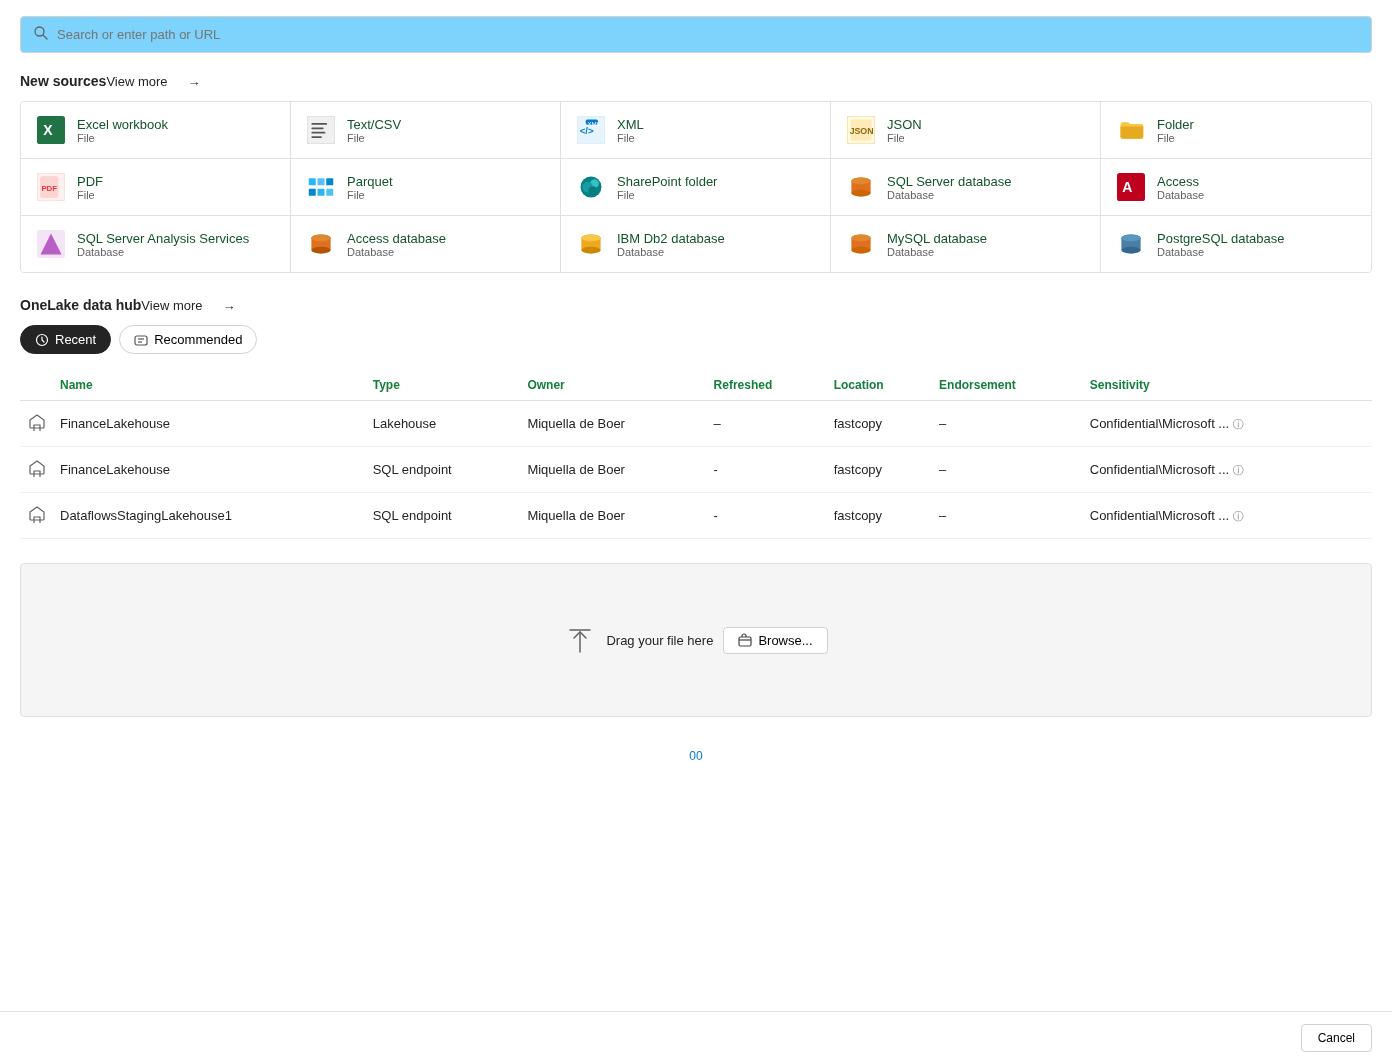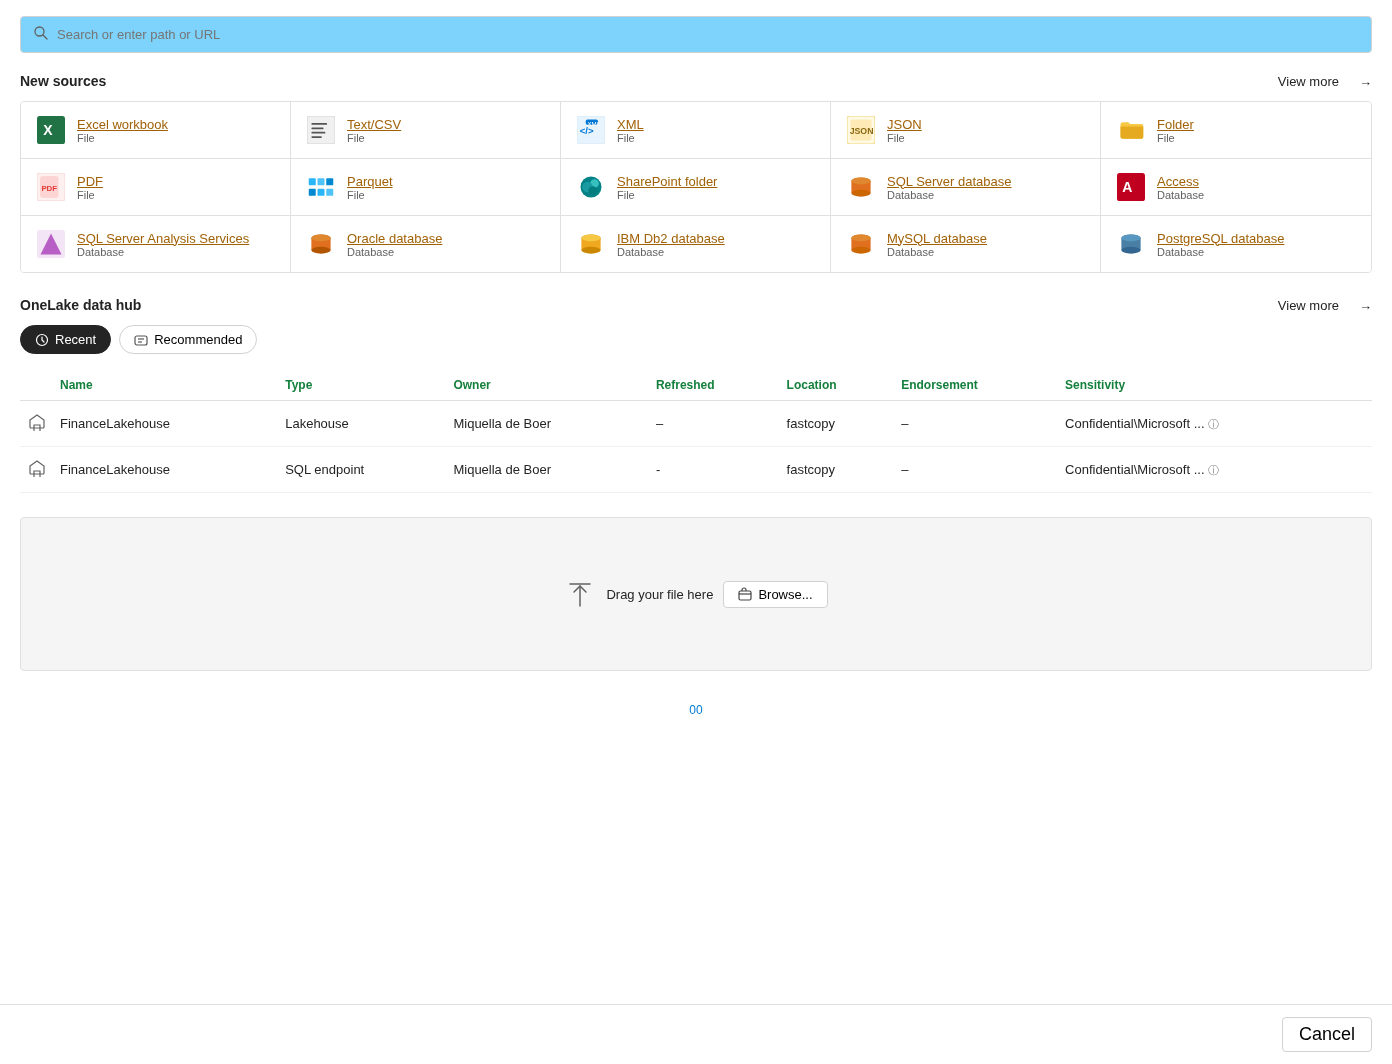--- a/index.html
+++ b/index.html
@@ -34,21 +34,20 @@
       outline: none;
       flex: 1;
       font-size: 13px;
       color: #616161;
       background: transparent;
     }
 
     
     .section-header {
       display: flex;
-      justify-content: space-between;
       align-items: center;
       margin-bottom: 12px;
     }
     .section-title {
       font-size: 14px;
       font-weight: 600;
       color: #242424;
     }
     .view-more {
       font-size: 13px;
@@ -88,22 +87,21 @@
       height: 32px;
       flex-shrink: 0;
       display: flex;
       align-items: center;
       justify-content: center;
       font-size: 18px;
     }
     .source-text .name {
       font-size: 13px;
       font-weight: 500;
-      color: #a16207;
-      text-decoration: underline;
+      color: #14532d;
     }
     .source-text .type {
       font-size: 11px;
       color: #616161;
     }
 
     
     .onelake-section {
       margin-bottom: 24px;
     }
@@ -197,21 +195,21 @@
       padding: 12px 20px;
       display: flex;
       justify-content: flex-end;
       align-items: center;
     }
     .cancel-btn {
       padding: 6px 16px;
       border: 1px solid #d1d1d1;
       border-radius: 4px;
       background: #fff;
-      font-size: 18px;
+      font-size: 12px;
       cursor: pointer;
     }
 
     .page-num {
       text-align: center;
       font-size: 12px;
       color: #0078d4;
       padding: 8px;
     }
 
@@ -407,21 +405,21 @@
     <div class="source-item">
       <div class="source-icon">
         <svg class="svg-icon" viewBox="0 0 32 32">
           <ellipse cx="16" cy="9" rx="11" ry="4" fill="#b35400"></ellipse>
           <rect x="5" y="9" width="22" height="14" fill="#e07020"></rect>
           <ellipse cx="16" cy="23" rx="11" ry="4" fill="#b35400"></ellipse>
           <ellipse cx="16" cy="9" rx="11" ry="4" fill="#e08830"></ellipse>
         </svg>
       </div>
       <div class="source-text">
-        <div class="name">Oracle database</div>
+        <div class="name">Access database</div>
         <div class="type">Database</div>
       </div>
     </div>
 
     <div class="source-item">
       <div class="source-icon">
         <svg class="svg-icon" viewBox="0 0 32 32">
           <ellipse cx="16" cy="9" rx="11" ry="4" fill="#cc8800"></ellipse>
           <rect x="5" y="9" width="22" height="14" fill="#f0a820"></rect>
           <ellipse cx="16" cy="23" rx="11" ry="4" fill="#cc8800"></ellipse>
@@ -530,20 +528,35 @@
         </svg>
       </td>
       <td>FinanceLakehouse</td>
       <td>SQL endpoint</td>
       <td>Miquella de Boer</td>
       <td>-</td>
       <td>fastcopy</td>
       <td>–</td>
       <td>Confidential\Microsoft ... <span style="color:#888;font-size:11px">ⓘ</span></td>
     </tr>
+          <tr>
+      <td>
+        <svg width="18" height="18" viewBox="0 0 18 18" fill="none">
+          <path d="M2 14V7l7-5 7 5v7a1 1 0 01-1 1H3a1 1 0 01-1-1z" stroke="#616161" stroke-width="1.2"></path>
+          <path d="M6 18v-6h6v6" stroke="#616161" stroke-width="1.2"></path>
+        </svg>
+      </td>
+      <td>DataflowsStagingLakehouse1</td>
+      <td>SQL endpoint</td>
+      <td>Miquella de Boer</td>
+      <td>-</td>
+      <td>fastcopy</td>
+      <td>–</td>
+      <td>Confidential\Microsoft ... <span style="color:#888;font-size:11px">ⓘ</span></td>
+    </tr>
         </tbody>
     </table>
   </div>
 
   <div class="upload-section">
     <div class="upload-dropzone">
       <div class="upload-arrow">
         <svg width="32" height="32" viewBox="0 0 32 32" fill="none">
           <line x1="16" y1="28" x2="16" y2="8" stroke="#616161" stroke-width="1.5" stroke-linecap="round"></line>
           <polyline points="10,14 16,8 22,14" stroke="#616161" stroke-width="1.5" stroke-linecap="round" stroke-linejoin="round"></polyline>

